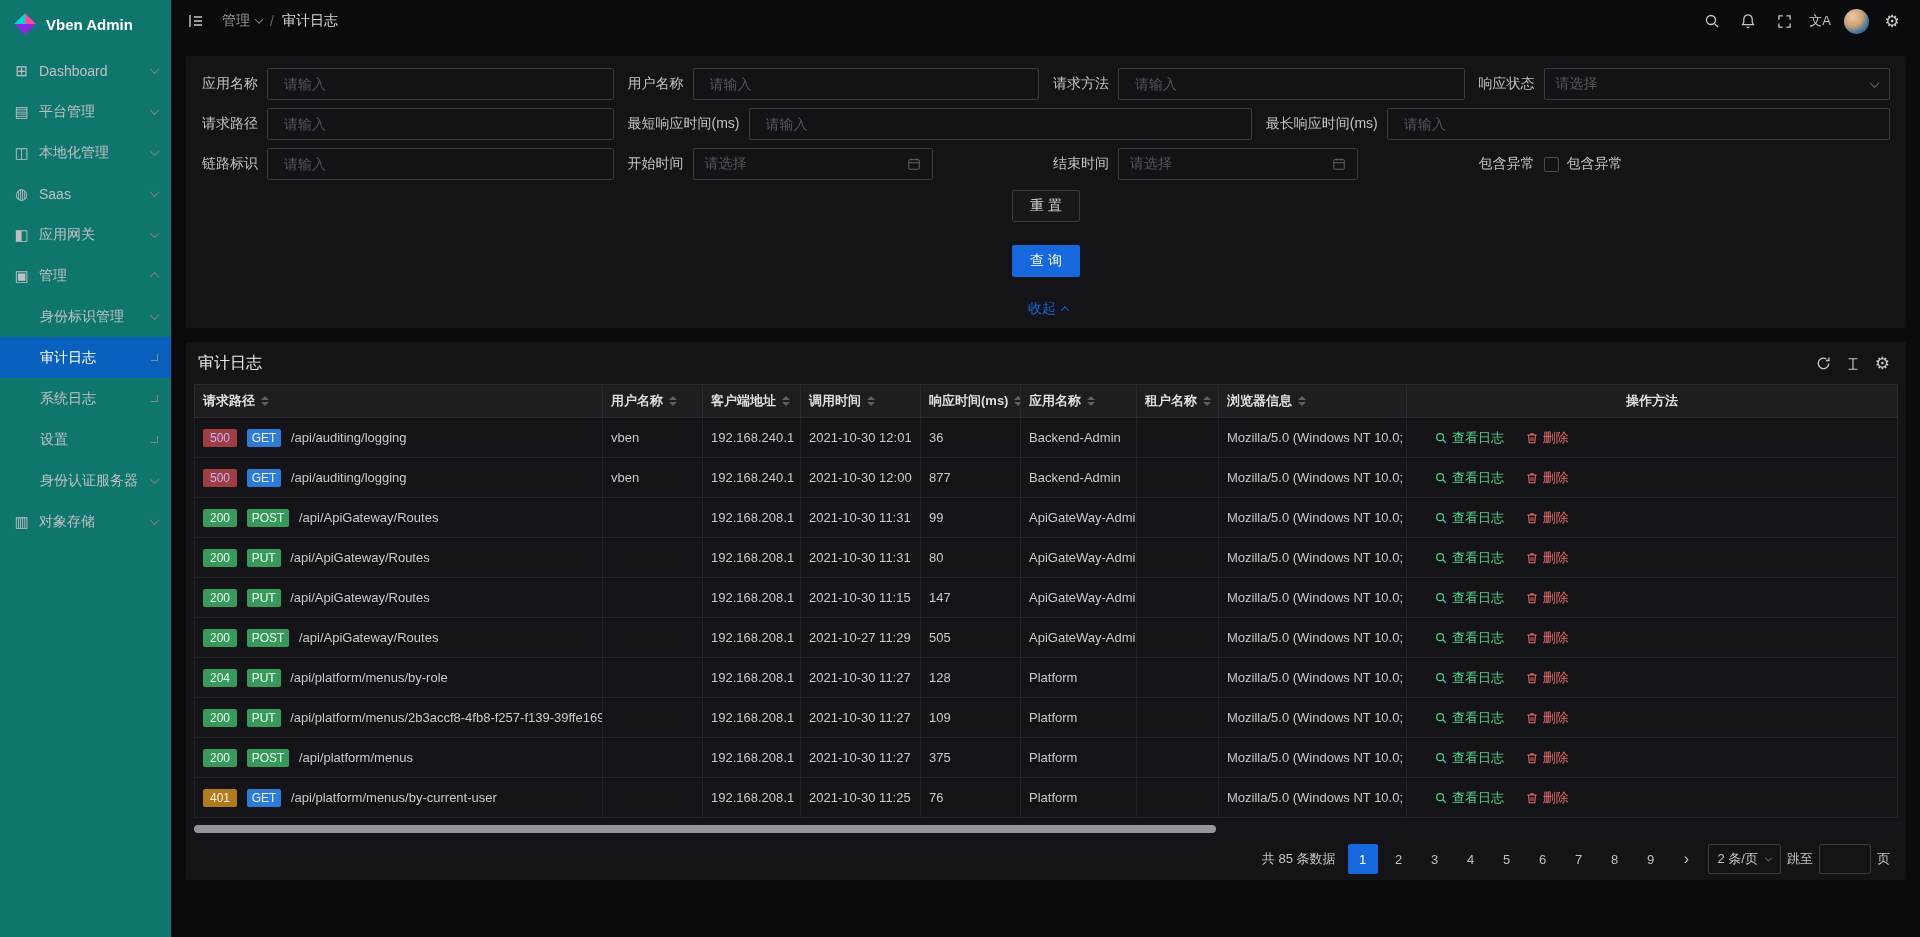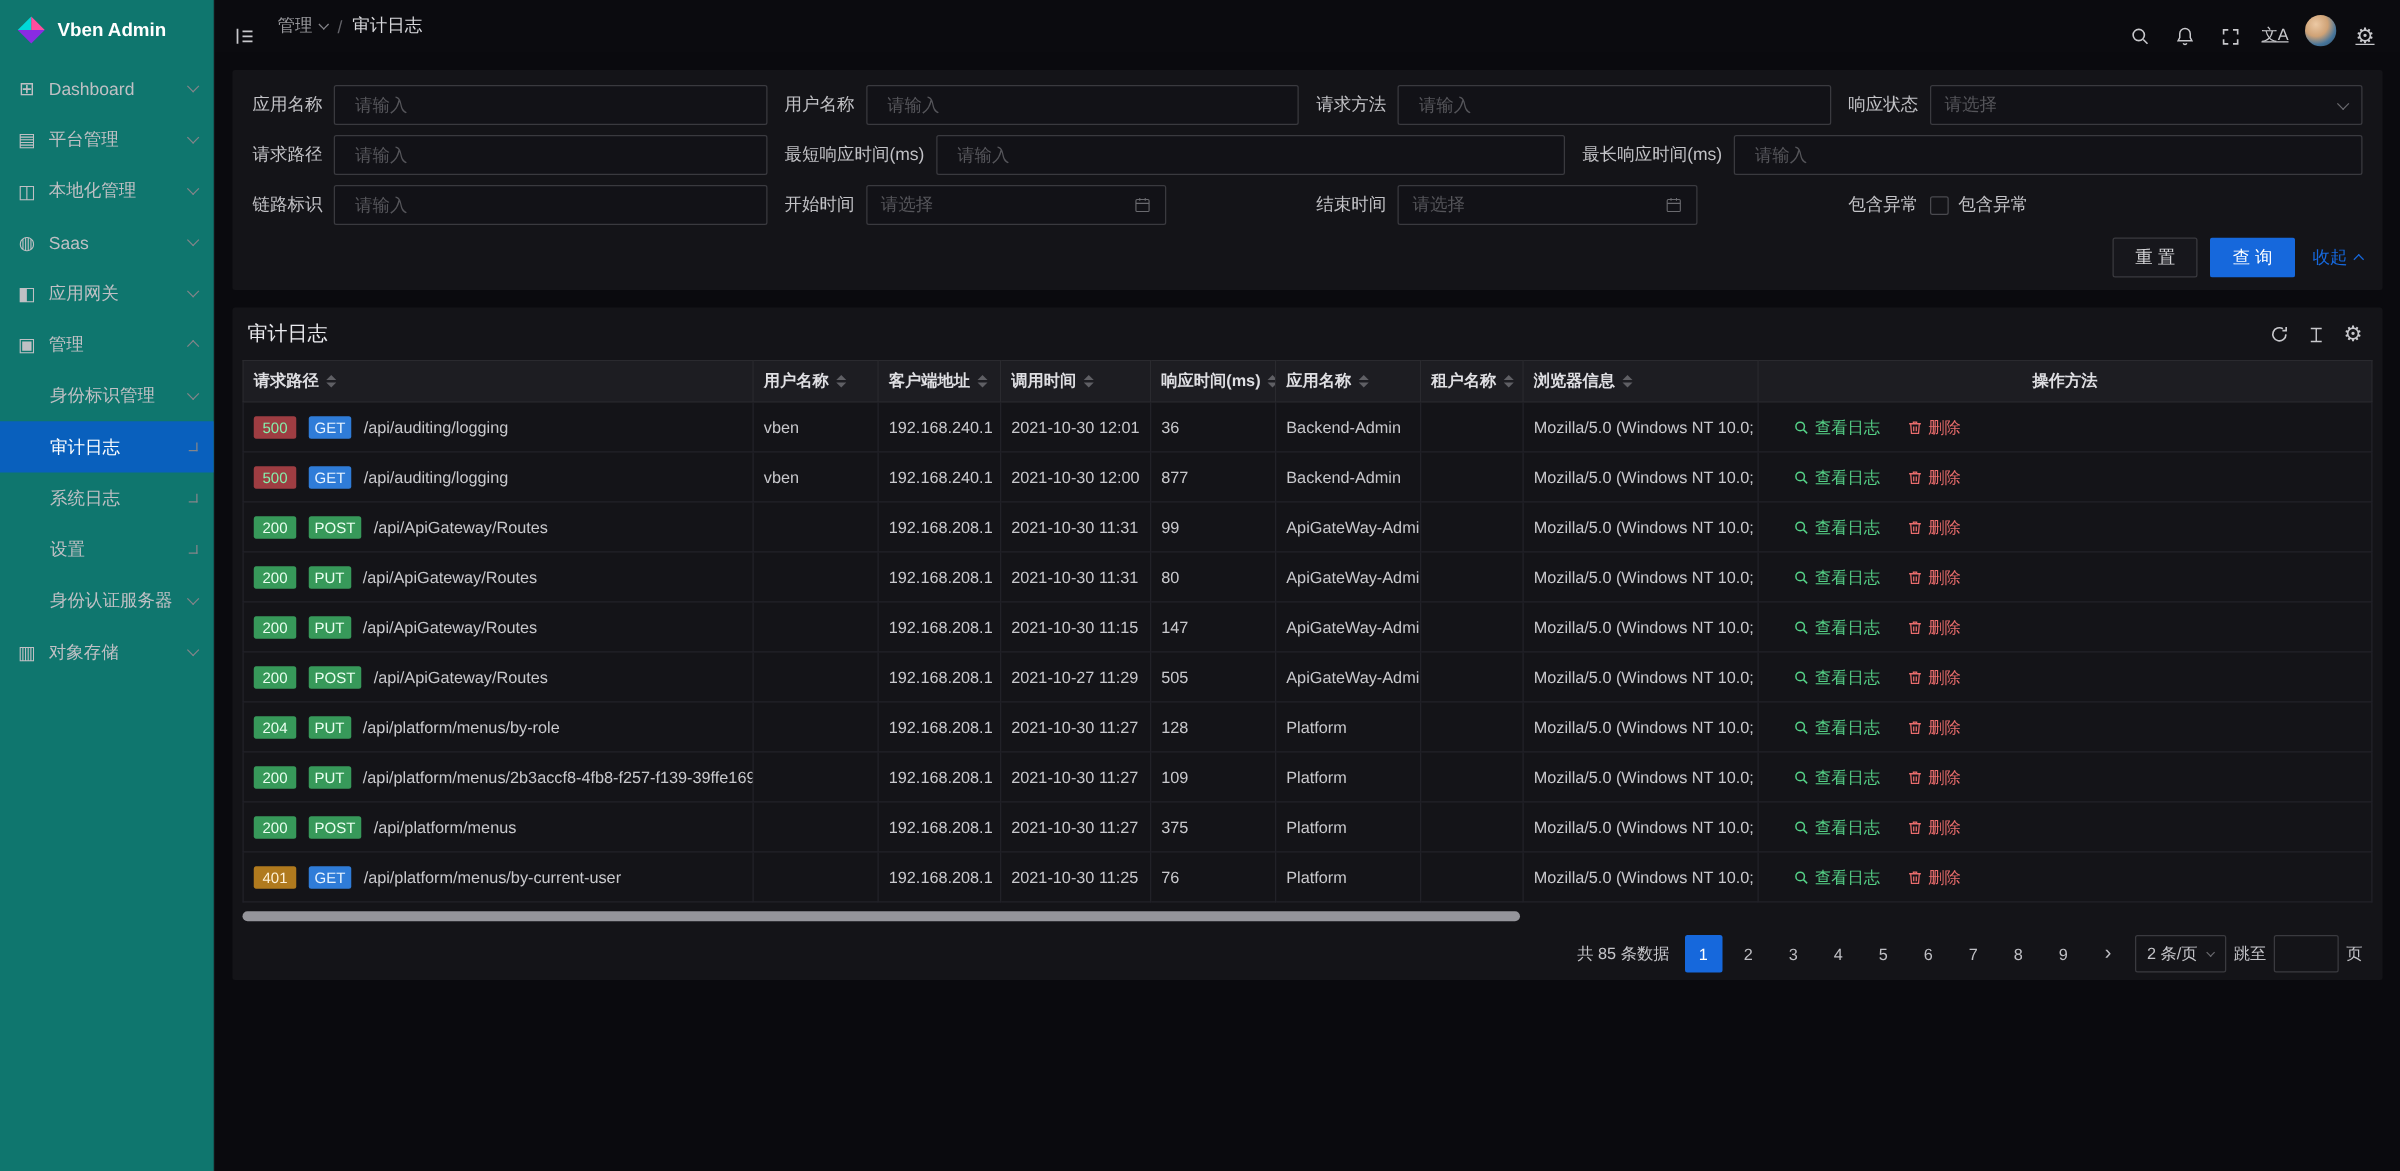--- a/index.html
+++ b/index.html
@@ -23,21 +23,21 @@
   .menu-item.active .lbl { color:#fff; }
 
   .chev { display:inline-block; width:7px; height:7px; border-right:1.5px solid #85858a; border-bottom:1.5px solid #85858a; }
   .chev-down { transform:rotate(45deg) translate(-1px,-1px); }
   .chev-up { transform:rotate(-135deg) translate(-1px,-1px); }
 
   
   .main { flex:1; display:flex; flex-direction:column; min-width:0; }
   .topbar { height:42px; background:#0b0b0f; display:flex; align-items:center; justify-content:space-between; padding:0 12px 0 8px; }
   .tb-left { display:flex; align-items:center; gap:10px; }
-  .tb-icon { width:32px; height:32px; display:flex; align-items:flex-end; justify-content:center; color:#c8c8cc; cursor:pointer;text-decoration:underline; }
+  .tb-icon { width:32px; height:32px; display:flex; align-items:center; justify-content:center; color:#c8c8cc; cursor:pointer; }
   .breadcrumb { display:flex; align-items:center; gap:8px; font-size:14px; }
   .bc-item { color:#98989c; display:inline-flex; align-items:center; gap:6px; cursor:pointer; }
   .bc-item .chev { width:6px; height:6px; }
   .bc-sep { color:#64646a; }
   .bc-current { color:#d8d8dc; }
   .tb-right { display:flex; align-items:center; gap:4px; }
   .locale { font-size:13px; color:#c8c8cc; padding:0 4px; }
   .gear { font-size:17px; color:#c8c8cc; line-height:1; }
   .avatar { width:25px; height:25px; border-radius:50%;
     background:radial-gradient(circle at 35% 30%, #ecc9a4 0%, #cfa276 40%, #47759b 68%, #2b4a63 100%); }
@@ -60,21 +60,21 @@
   .box .chev { border-color:#6a6a6f; }
   .only-date { max-width:240px; }
   .cbwrap { display:flex; align-items:center; gap:8px; color:#c2c2c6; }
   .cbox { width:15px; height:15px; appearance:none; -webkit-appearance:none; border:1px solid #4a4a4f; border-radius:2px; background:transparent; cursor:pointer; }
   .field .only-input,.field .only-select,.field .only-date,.field .only-checkbox { display:none; }
   .field.type-input .only-input { display:block;padding-left:16px; }
   .field.type-select .only-select { display:flex; }
   .field.type-date .only-date { display:flex; }
   .field.type-checkbox .only-checkbox { display:flex; }
 
-  .filter-btns { display:flex; justify-content:flex-end; align-items:center; gap:10px; margin-top:10px; }
+  .filter-btns { display:flex; justify-content:flex-end; align-items:center; gap:23px; margin-top:10px;flex-direction:column; }
   .btn { height:32px; padding:0 17px; border-radius:2px; font-size:14px; cursor:pointer; border:1px solid transparent; }
   .btn-reset { background:#17171c; border-color:#3a3a3f; color:#d5d5d8; }
   .btn-primary { background:#1668dc; color:#ffffff; }
   .collapse-link { color:#1668dc; display:inline-flex; align-items:center; gap:6px; cursor:pointer; margin-left:4px; }
   .collapse-link .chev { border-color:#1668dc; width:6px; height:6px; }
 
   
   .card-head { display:flex; align-items:center; justify-content:space-between; padding:11px 16px 10px 12px; }
   .card-title { font-size:16px; color:#eaeaee; }
   .tbl-tools { display:flex; align-items:center; gap:15px; color:#c8c8cc; }
@@ -85,21 +85,21 @@
   th { background:#1d1d22; color:#dfdfe3; font-weight:bold; height:33px; padding:0 8px; border:1px solid #2a2a2f; text-align:left; white-space:nowrap; overflow:hidden; cursor:pointer; }
   td { height:40px; padding:0 8px; border:1px solid #222228; color:#c9c9cd; white-space:nowrap; overflow:hidden; background:#141418; }
   .th-in { display:flex; align-items:center; gap:6px; }
   th.center .th-in { justify-content:center; }
   .sorters { display:none; flex-direction:column; gap:2px; }
   th.sortable .sorters { display:inline-flex; }
   .s-up { display:block; width:0; height:0; border-left:4px solid transparent; border-right:4px solid transparent; border-bottom:4px solid #5f5f64; }
   .s-down { display:block; width:0; height:0; border-left:4px solid transparent; border-right:4px solid transparent; border-top:4px solid #5f5f64; }
 
   .badge { display:inline-block; min-width:34px; text-align:center; padding:2px 5px; border-radius:2px; font-size:12px; margin-right:6px; }
-  .b-red    { background:#9e3d42; color:#86efac; }
+  .b-red    { background:#9e3d42; color:#c4b5fd; }
   .b-green  { background:#37995a; color:#eafff0; }
   .b-blue   { background:#2f7cd8; color:#e8f3ff; }
   .b-orange { background:#b07a1e; color:#fff2d8; }
 
   .c-actions { padding-left:28px; }
   .act { display:inline-flex; align-items:center; gap:5px; cursor:pointer; margin-right:18px; font-size:13px; }
   .act.view { color:#55d187; }
   .act.del  { color:#e96c6c; }
 
   .hscroll { height:9px; margin:7px 8px 0; }

